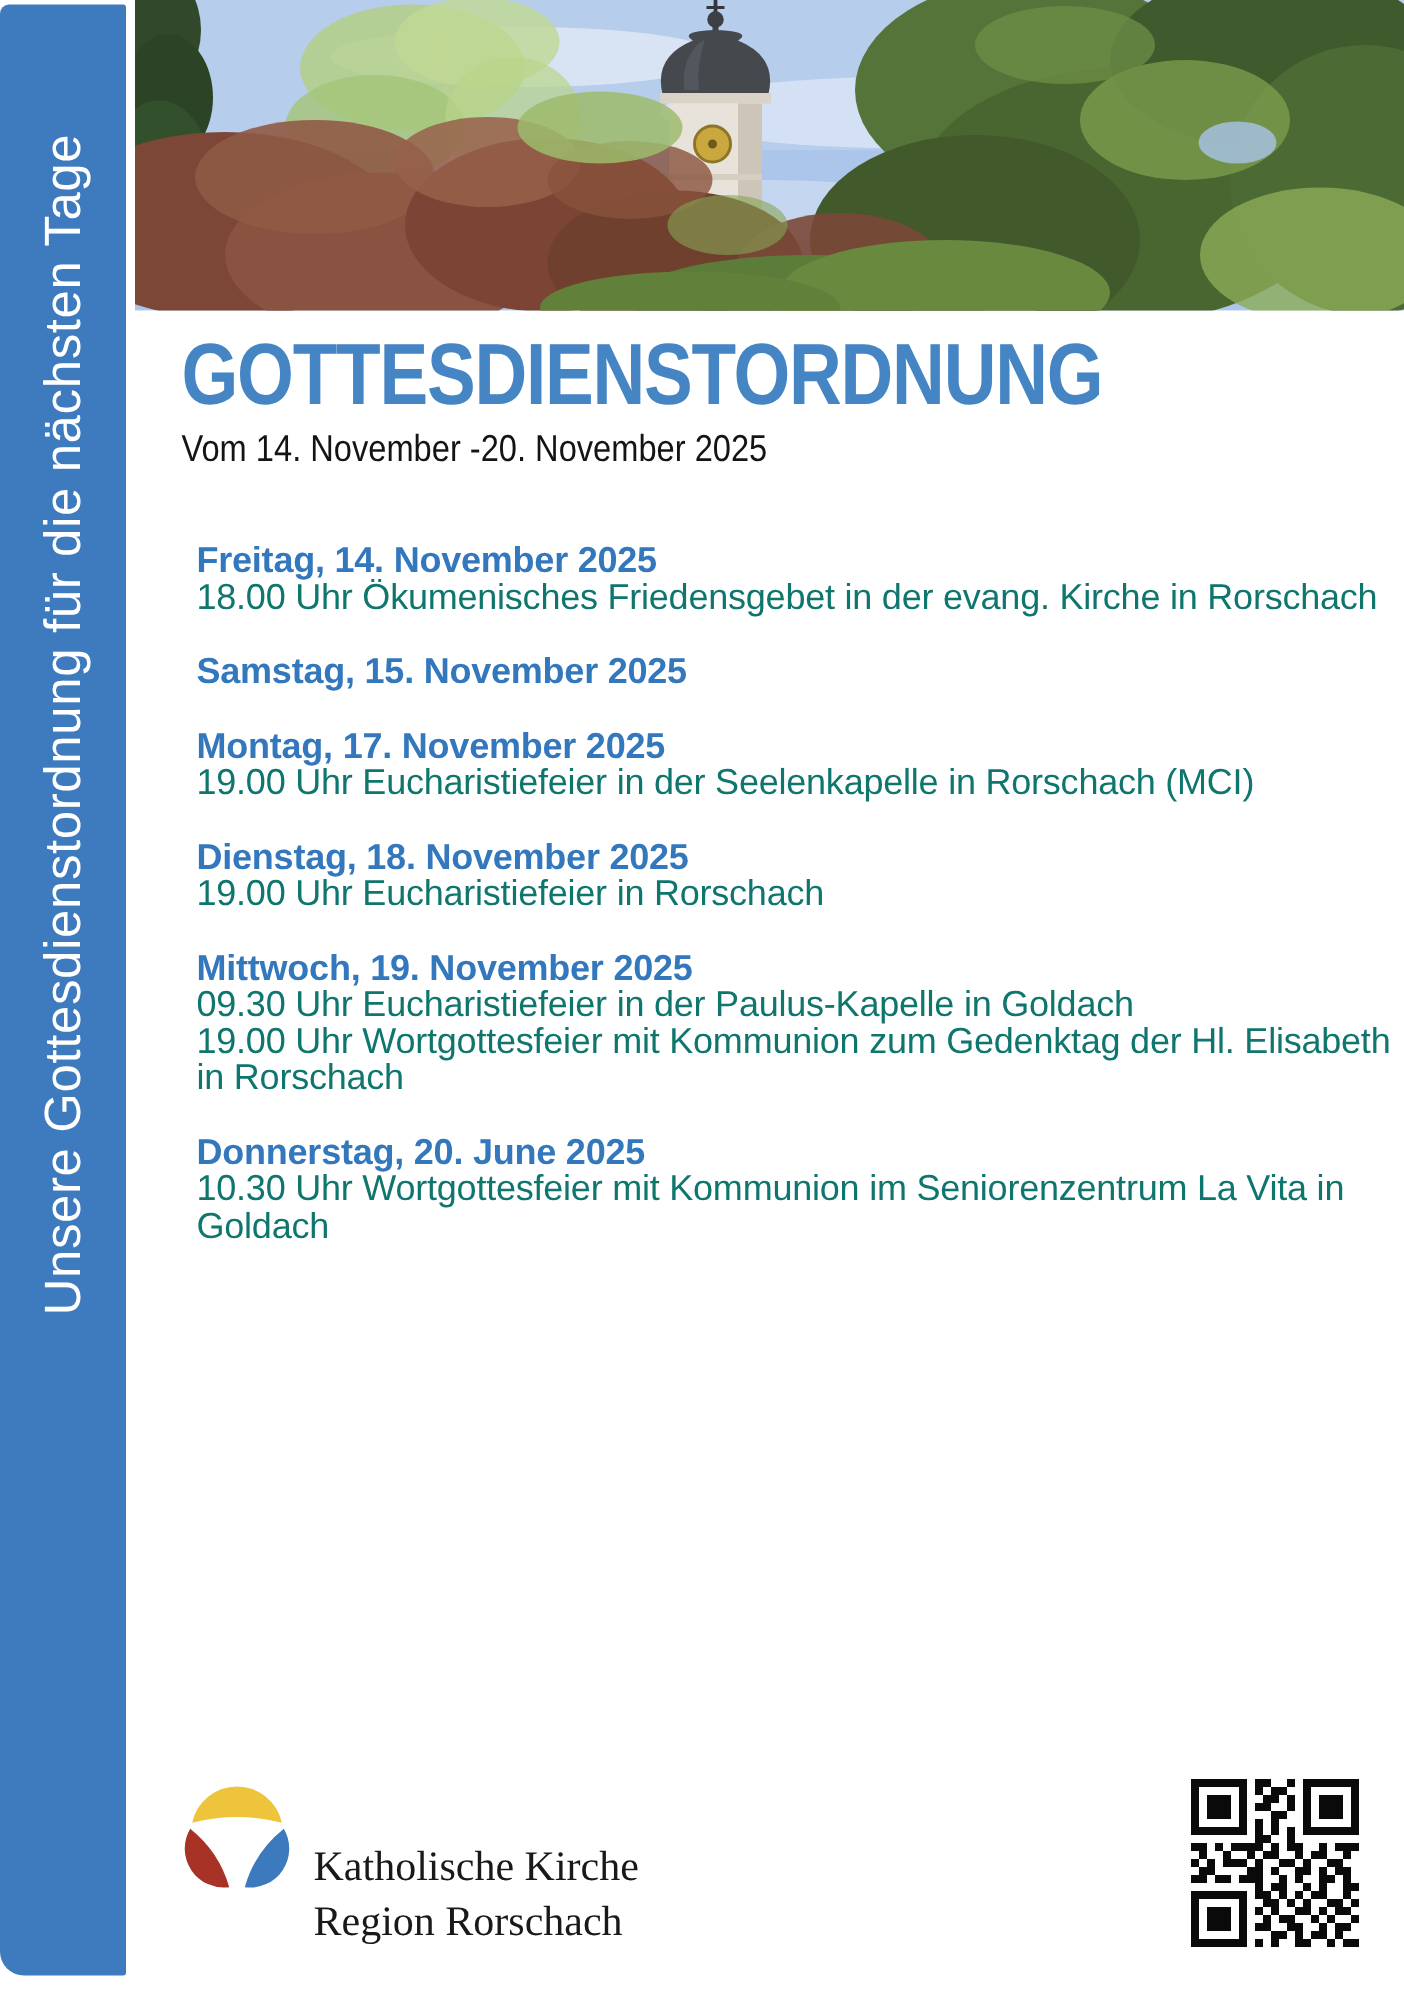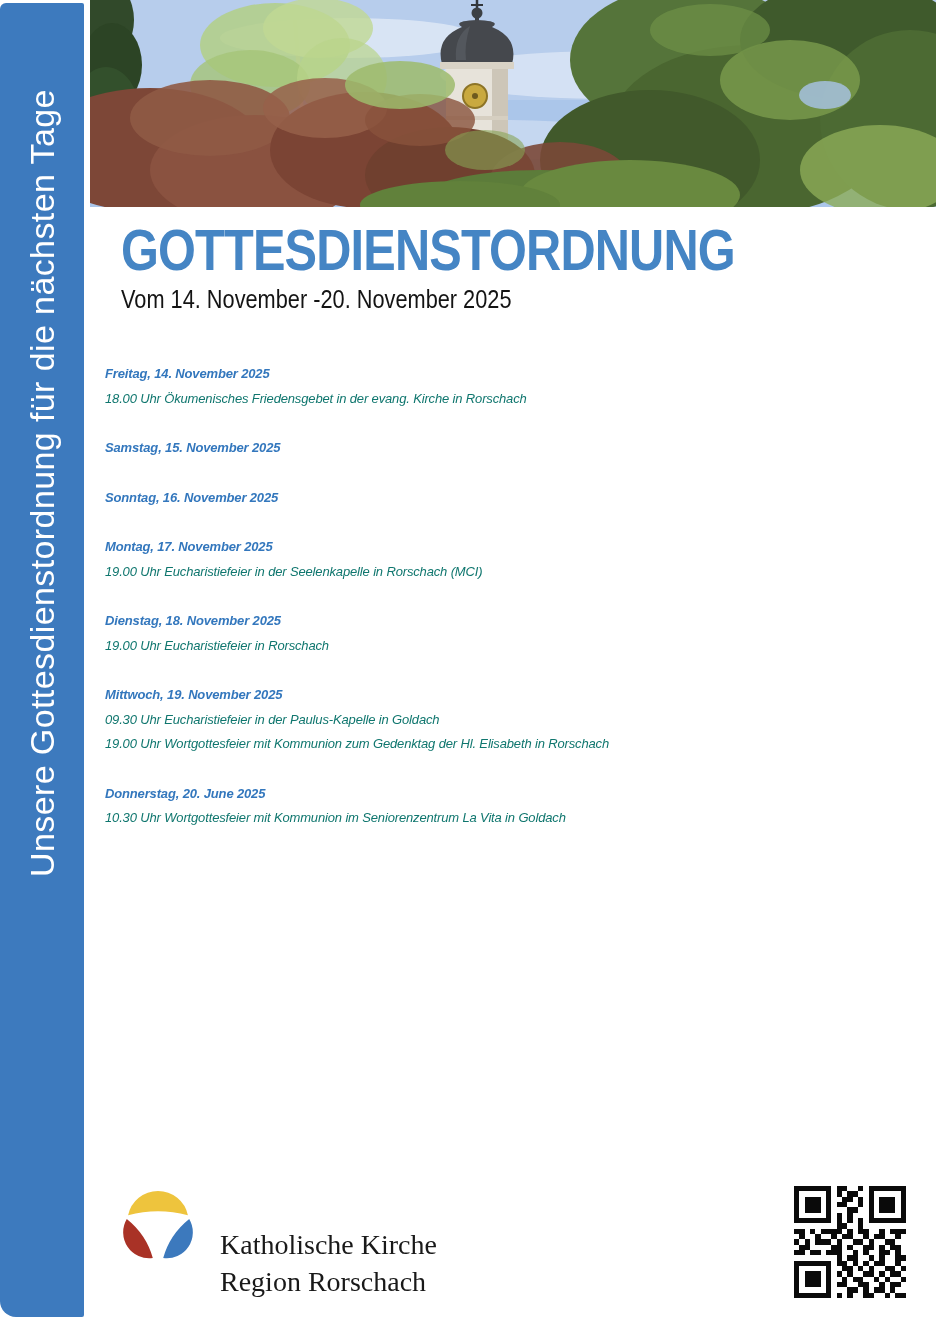--- a/index.html
+++ b/index.html
@@ -17,29 +17,29 @@
   .photo{position:absolute;left:90px;top:0;width:846px;height:207px;display:block;}
 
   
   .title{position:absolute;left:121px;top:220px;font-size:58px;font-weight:bold;
          color:var(--title-blue,#4585c4);transform:scaleX(.84);transform-origin:left top;
          letter-spacing:-1px;white-space:nowrap;line-height:1.05;}
   .subtitle{position:absolute;left:121px;top:285px;font-size:25px;color:#141414;
          transform:scaleX(.87);transform-origin:left top;white-space:nowrap;}
 
   
-  .schedule{position:absolute;left:105px;top:360px;width:800px;padding-top:2px;
-         font-size:13px;line-height:24.5px;letter-spacing:-.15px;font-style:italic;}
+  .schedule{position:absolute;left:131px;top:360px;width:800px;padding-top:2px;
+         font-size:24px;line-height:24.5px;letter-spacing:-.15px;}
   .day{margin-bottom:25px;}
   .day-heading{color:var(--heading-blue,#3377bd);font-weight:bold;}
   .entry{color:#0f766e;}
 
   
   .logo{position:absolute;left:119px;top:1183px;width:78px;height:80px;}
-  .logo-text{position:absolute;left:220px;top:1226px;font-family:"Liberation Serif",serif;
+  .logo-text{position:absolute;left:209px;top:1226px;font-family:"Liberation Serif",serif;
          font-size:28px;line-height:37px;color:#191919;}
   .qr{position:absolute;left:794px;top:1186px;width:112px;height:112px;}
   .qr svg{width:112px;height:112px;display:block;}
   .qr rect{fill:#0a0a0a;}
 </style>
 </head>
 <body>
 <div class="page">
 
   <div class="sidebar">
@@ -122,21 +122,20 @@
 
   <div class="schedule">
       <section class="day">
         <div class="day-heading">Freitag, 14. November 2025</div>
         <div class="entry">18.00 Uhr Ökumenisches Friedensgebet in der evang. Kirche in Rorschach</div>
       </section>
       <section class="day">
         <div class="day-heading">Samstag, 15. November 2025</div>
       </section>
       <section class="day">
-        <div class="day-heading">Sonntag, 16. November 2025</div>
       </section>
       <section class="day">
         <div class="day-heading">Montag, 17. November 2025</div>
         <div class="entry">19.00 Uhr Eucharistiefeier in der Seelenkapelle in Rorschach (MCI)</div>
       </section>
       <section class="day">
         <div class="day-heading">Dienstag, 18. November 2025</div>
         <div class="entry">19.00 Uhr Eucharistiefeier in Rorschach</div>
       </section>
       <section class="day">

